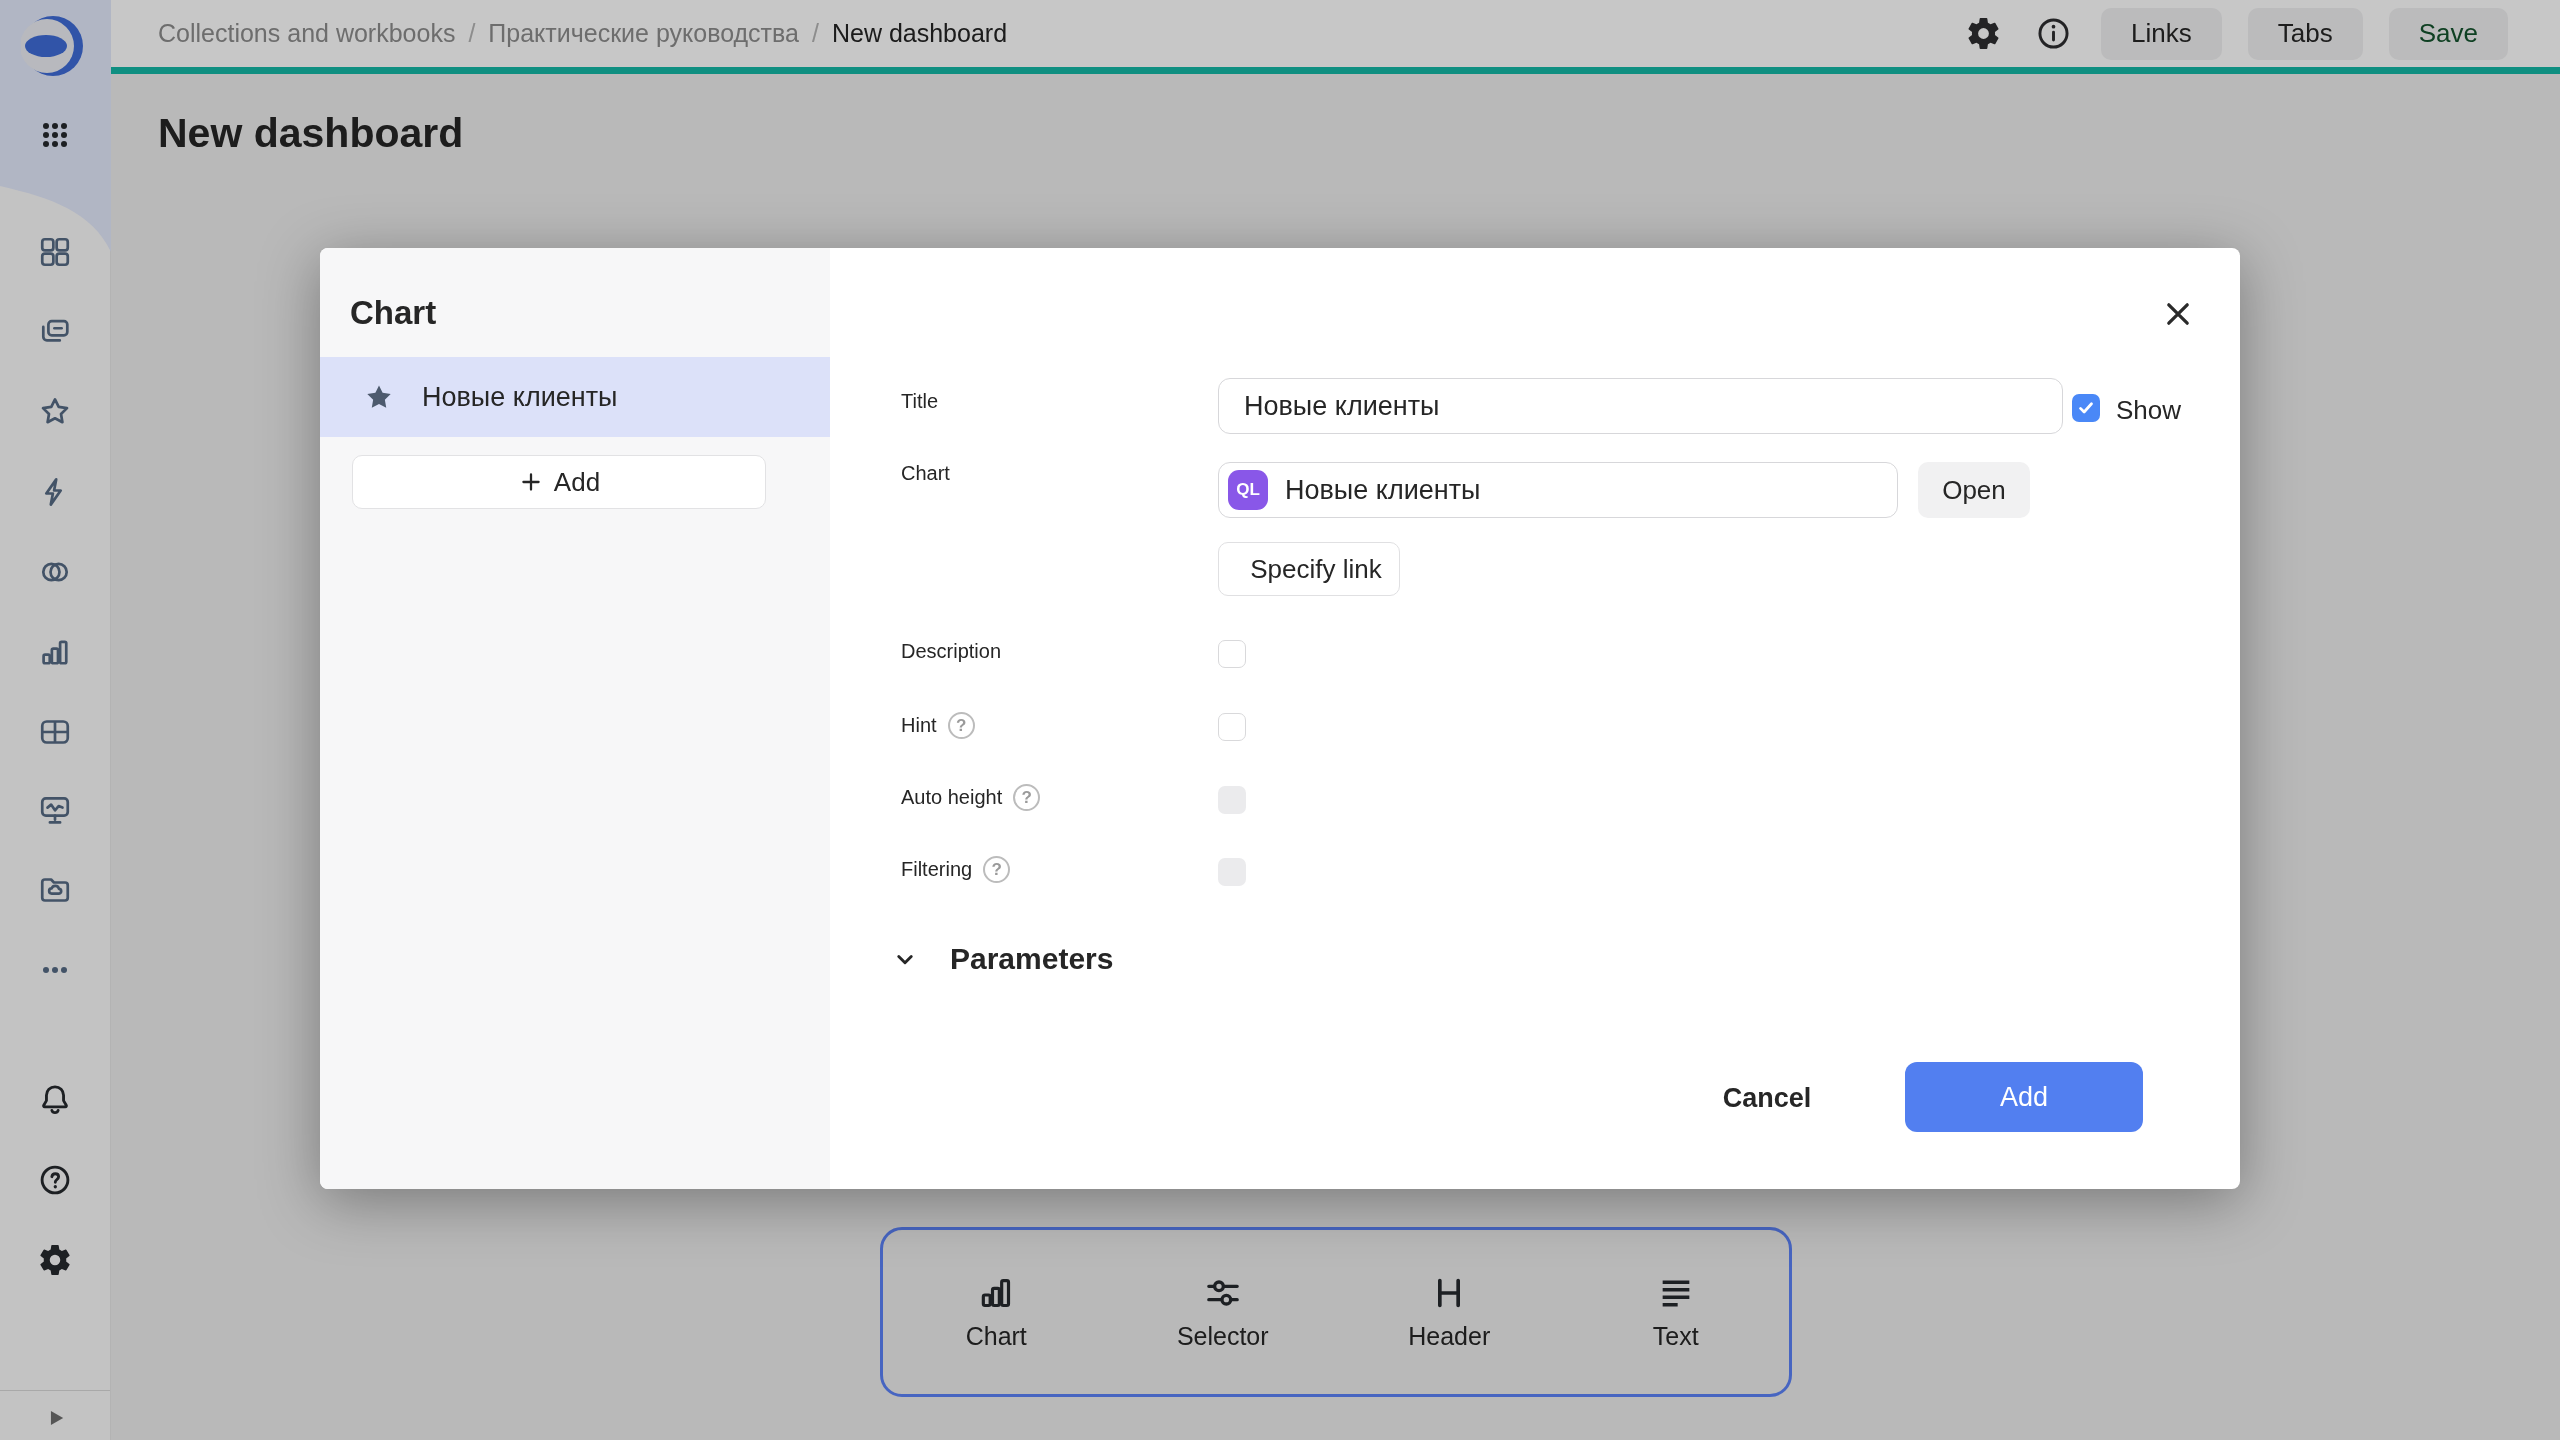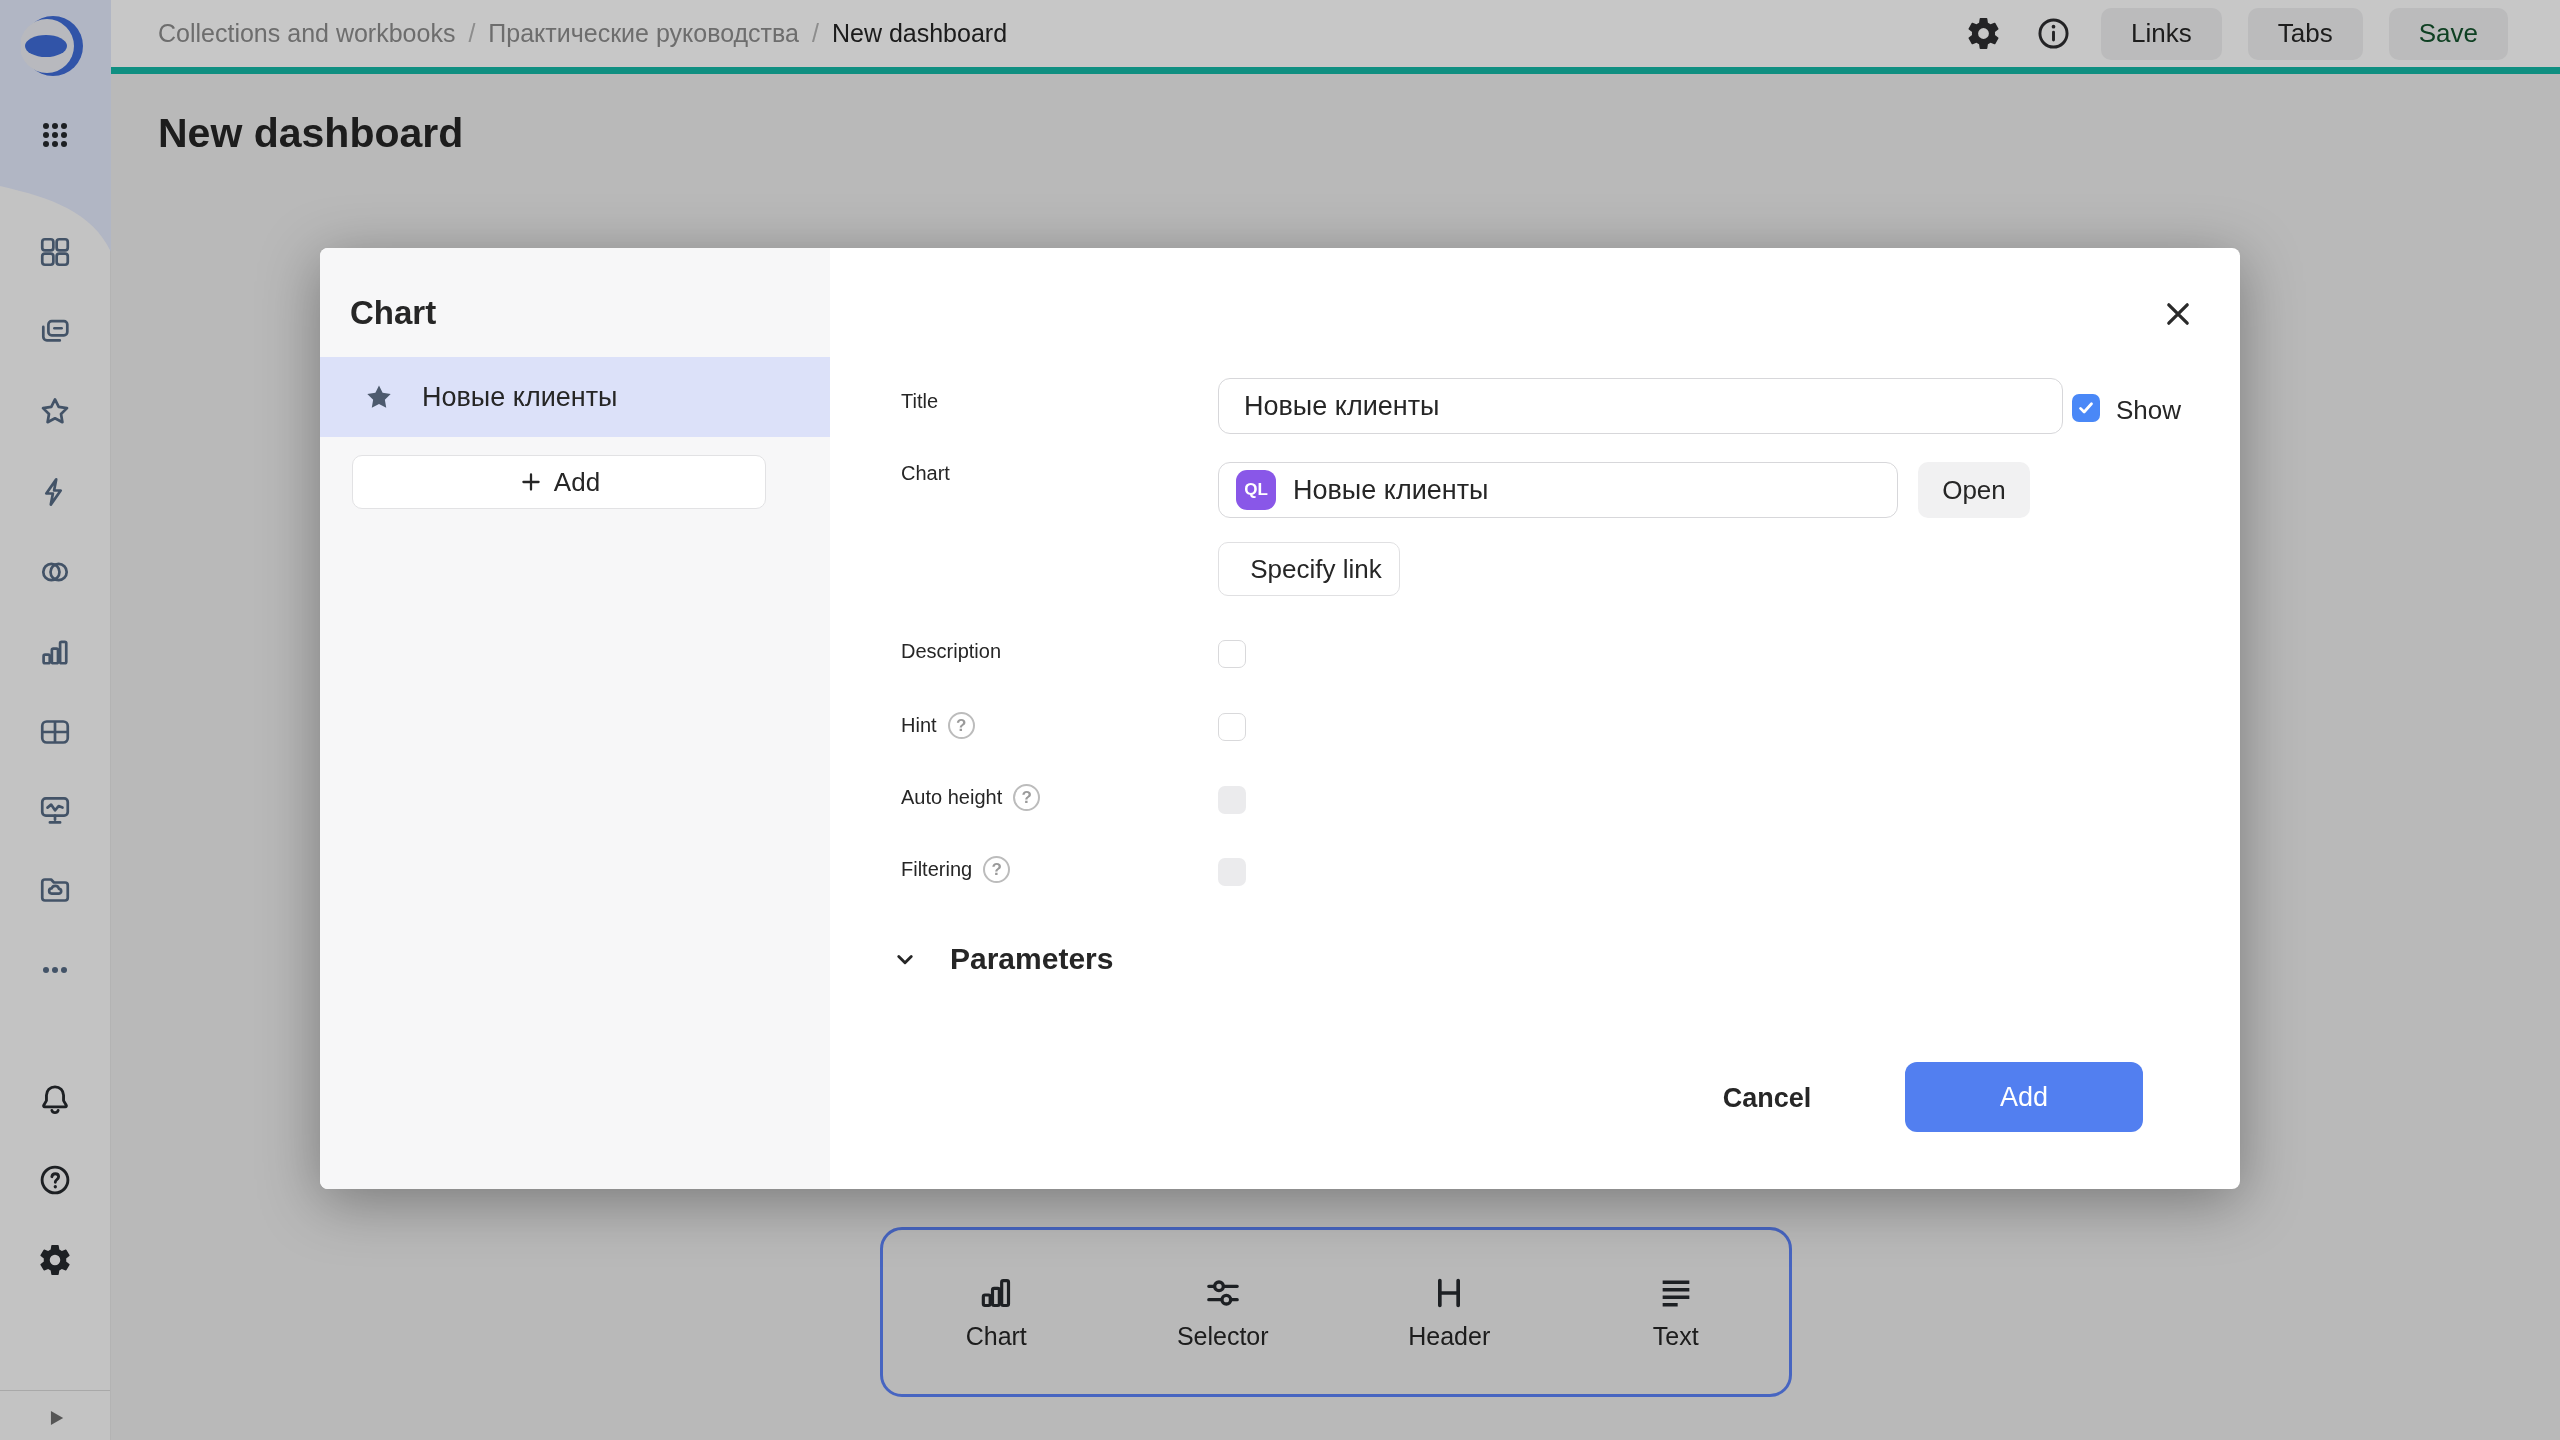--- a/index.html
+++ b/index.html
@@ -58,21 +58,21 @@
 
   .title-input{position:absolute;left:898px;top:130px;width:845px;height:56px;border:1px solid #d7d7da;border-radius:12px;padding:0 25px;font-size:27px;color:#262626;background:#fff;outline:none;}
   .cb{position:absolute;width:28px;height:28px;border-radius:7px;cursor:pointer;}
   .cb.checked{background:#4a88f7;display:flex;align-items:center;justify-content:center;}
   .cb.checked svg{width:20px;height:20px;}
   .cb.empty{background:#fff;border:1px solid #d9d9db;}
   .cb.disabled{background:#ebebed;cursor:default;}
   .show-wrap-label{position:absolute;left:1796px;top:147px;font-size:26px;color:#262626;}
 
   .chart-field{position:absolute;left:898px;top:214px;width:680px;height:56px;border:1px solid #d7d7da;border-radius:12px;background:#fff;display:flex;align-items:center;cursor:pointer;}
-  .ql-badge{margin-left:17px;width:40px;height:40px;border-radius:11px;background:#8957e8;color:#fff;font-size:17px;font-weight:bold;display:flex;align-items:center;justify-content:center;}
+  .ql-badge{margin-left:9px;width:40px;height:40px;border-radius:11px;background:#8957e8;color:#fff;font-size:17px;font-weight:bold;display:flex;align-items:center;justify-content:center;}
   .chart-name{margin-left:17px;font-size:27px;color:#262626;}
   .open-btn{position:absolute;left:1598px;top:214px;width:112px;height:56px;border:none;border-radius:10px;background:#f1f1f2;font-size:26px;color:#262626;cursor:pointer;}
   .speclink-btn{position:absolute;left:898px;top:294px;width:182px;height:54px;border:1px solid #e0e0e2;border-radius:10px;background:#fff;font-size:26px;color:#262626;cursor:pointer;padding-left:20px;}
 
   .params-row{position:absolute;left:570px;top:694px;display:flex;align-items:center;gap:30px;background:none;border:none;cursor:pointer;padding:0;}
   .params-row svg{width:30px;height:30px;color:#262626;}
   .params-label{font-size:30px;font-weight:600;color:#262626;}
 
   .cancel-btn{position:absolute;left:1372px;top:822px;width:150px;height:56px;background:none;border:none;font-size:27px;color:#262626;cursor:pointer;font-weight:bold;}
   .submit-btn{position:absolute;left:1585px;top:814px;width:238px;height:70px;border:none;border-radius:12px;background:#527ff0;color:#fff;font-size:27px;cursor:pointer;}

